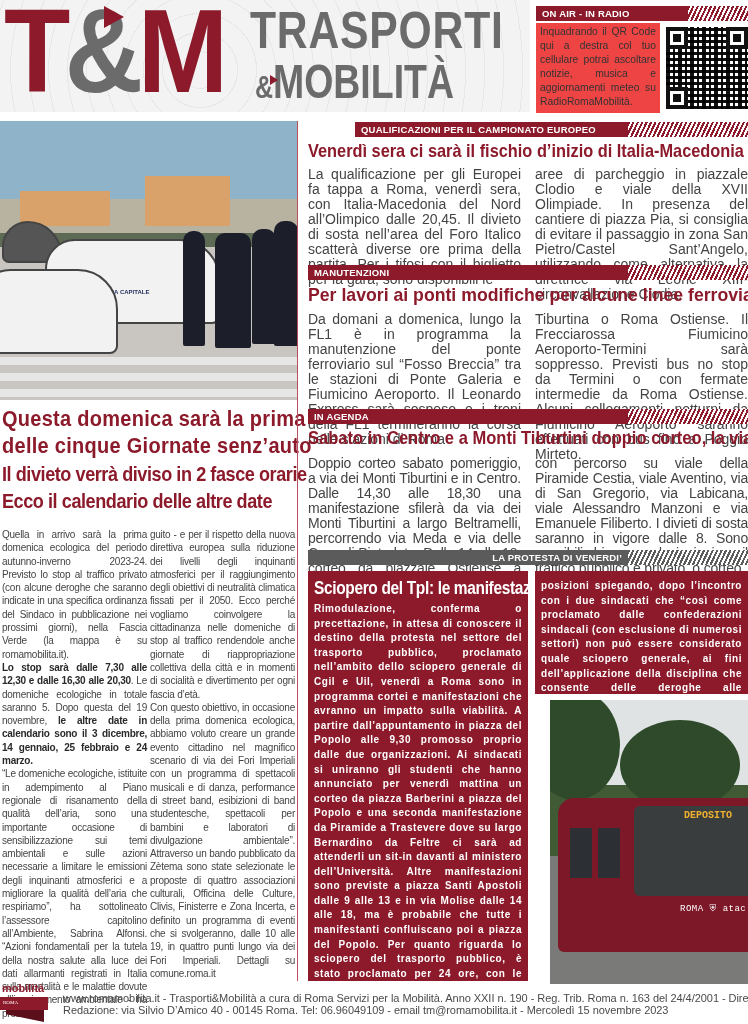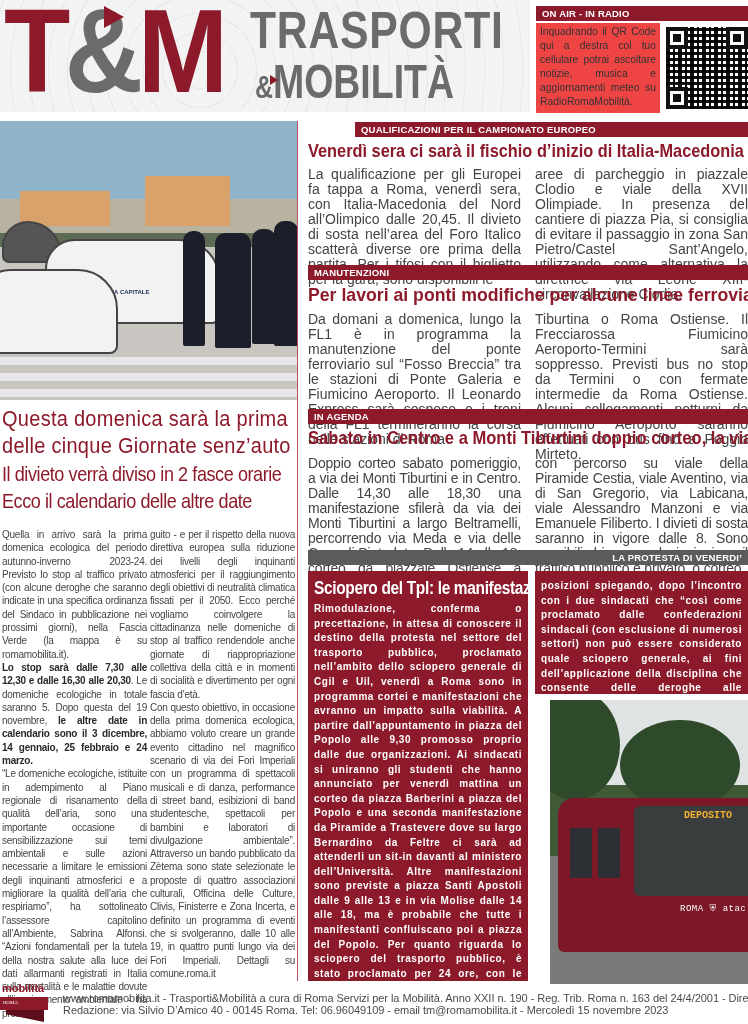--- a/index.html
+++ b/index.html
@@ -18,21 +18,21 @@
     border-top: 11px solid transparent; border-bottom: 11px solid transparent; border-left: 20px solid #8c1a2b; }
   .brand-1 { position: absolute; left: 250px; top: 4px; font-family: "Liberation Sans Narrow", "Liberation Sans", sans-serif; font-weight: 700;
     font-size: 52px; color: #6b6b6b; letter-spacing: 1px; transform: scaleX(0.82); transform-origin: left top; line-height: 1; }
   .brand-2 { position: absolute; left: 255px; top: 58px; font-weight: 700; font-size: 48px; color: #6b6b6b;
     transform: scaleX(0.78); transform-origin: left top; line-height: 1; }
   .brand-2 .amp2 { font-size: 32px; }
   .brand-arrow { position: absolute; left: 270px; top: 75px; width: 0; height: 0;
     border-top: 5px solid transparent; border-bottom: 5px solid transparent; border-left: 8px solid #8c1a2b; }
 
   
-  .sec-bar { position: absolute; height: 15px; display: flex; flex-direction: column; }
+  .sec-bar { position: absolute; height: 15px; display: flex; }
   .sec-bar .label { background: #8c1a2b; color: #fff; font-weight: 700; font-size: 9.5px; padding: 2px 6px; white-space: nowrap; flex: 1; line-height: 11px; letter-spacing: .2px; }
   .sec-bar .stripes { width: 120px; background: repeating-linear-gradient(115deg, #8c1a2b 0 2px, #fff 2px 4px); }
   .sec-bar.grey .label { background: #5b5b5b; text-align: right; }
   .sec-bar.grey .stripes { background: repeating-linear-gradient(115deg, #5b5b5b 0 2px, #fff 2px 4px); }
 
   
   .radio-box { position: absolute; left: 536px; top: 6px; width: 212px; height: 106px; }
   .radio-box .sec-bar { position: relative; width: 212px; }
   .radio-body { position: absolute; top: 17px; left: 0; width: 212px; height: 90px; }
   .radio-text { position: absolute; left: 0; top: 0; width: 124px; height: 90px; background: #ef4444;
@@ -46,21 +46,21 @@
   
   .photo-police { position: absolute; left: 0; top: 121px; width: 297px; height: 279px; overflow: hidden;
     background: linear-gradient(#8fb4c9 0 28%, #b7b3a0 28% 40%, #5d6a54 40% 45%, #c9c5c0 45% 100%); }
   .photo-police .bld { position: absolute; background: #d9a26a; }
   .photo-police .car { position: absolute; background: #f2f2f2; border-radius: 30px 40px 8px 8px; border: 2px solid #444; }
   .photo-police .person { position: absolute; background: #1c1f2a; border-radius: 10px 10px 2px 2px; }
   .photo-police .stripe { position: absolute; left: 0; width: 297px; height: 8px; background: #e6e6e6; }
   .photo-police .caption-car { position: absolute; font-size: 6px; color: #1c2a5a; font-weight: 700; }
 
   
-  .left-head { position: absolute; left: 2px; top: 406px; width: 295px; font-weight: 400; color: #8c1a2b; }
+  .left-head { position: absolute; left: 2px; top: 406px; width: 295px; font-weight: 700; color: #8c1a2b; }
   .left-head .h1 { font-size: 21.5px; line-height: 27px; letter-spacing: .3px; white-space: nowrap; transform: scaleX(0.93); transform-origin: left; }
   .left-head .h2 { font-size: 21px; line-height: 27px; white-space: nowrap; transform: scaleX(0.86); transform-origin: left; letter-spacing: -0.5px; }
 
   .left-col { position: absolute; top: 528px; width: 145px; font-size: 10px; line-height: 13.3px; color: #444; text-align: justify; letter-spacing: -0.25px; }
   .left-col p { margin: 0; }
   .left-col b { color: #2a2a2a; }
   .col-a { left: 2px; }
   .col-b { left: 150px; }
   .vrule { position: absolute; left: 297px; top: 121px; width: 1px; height: 860px; background: #b9505f; }
 

